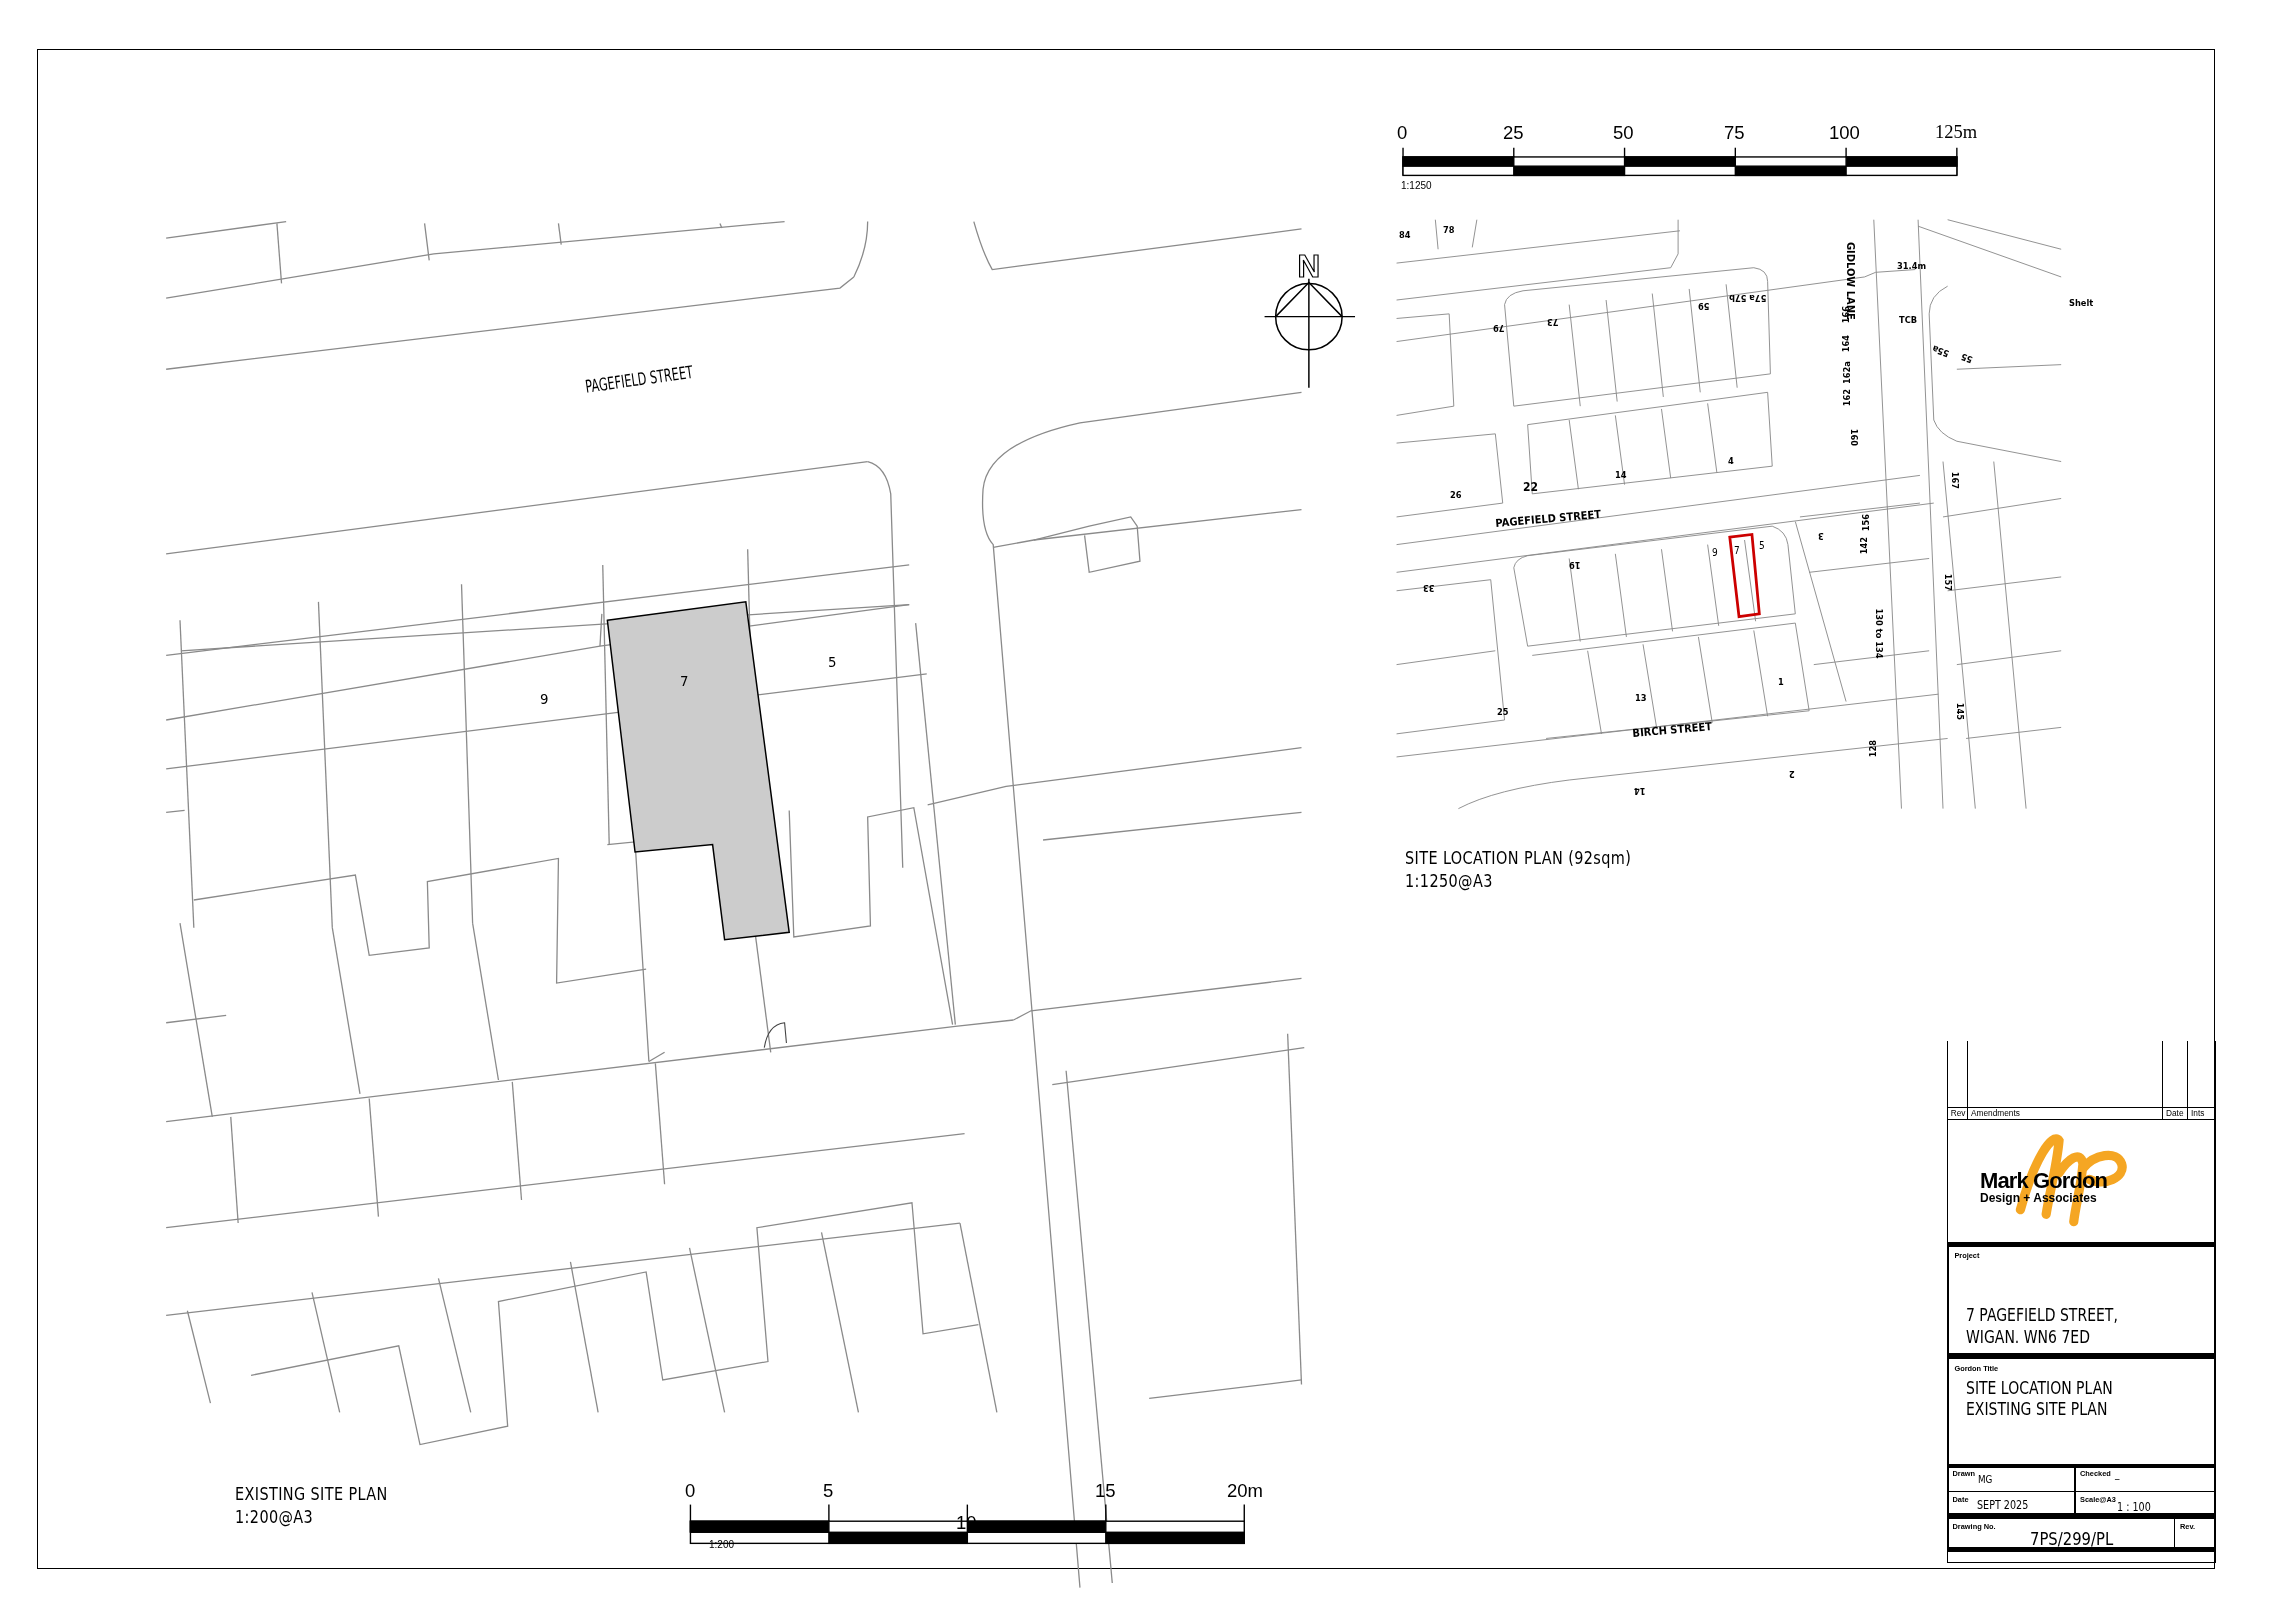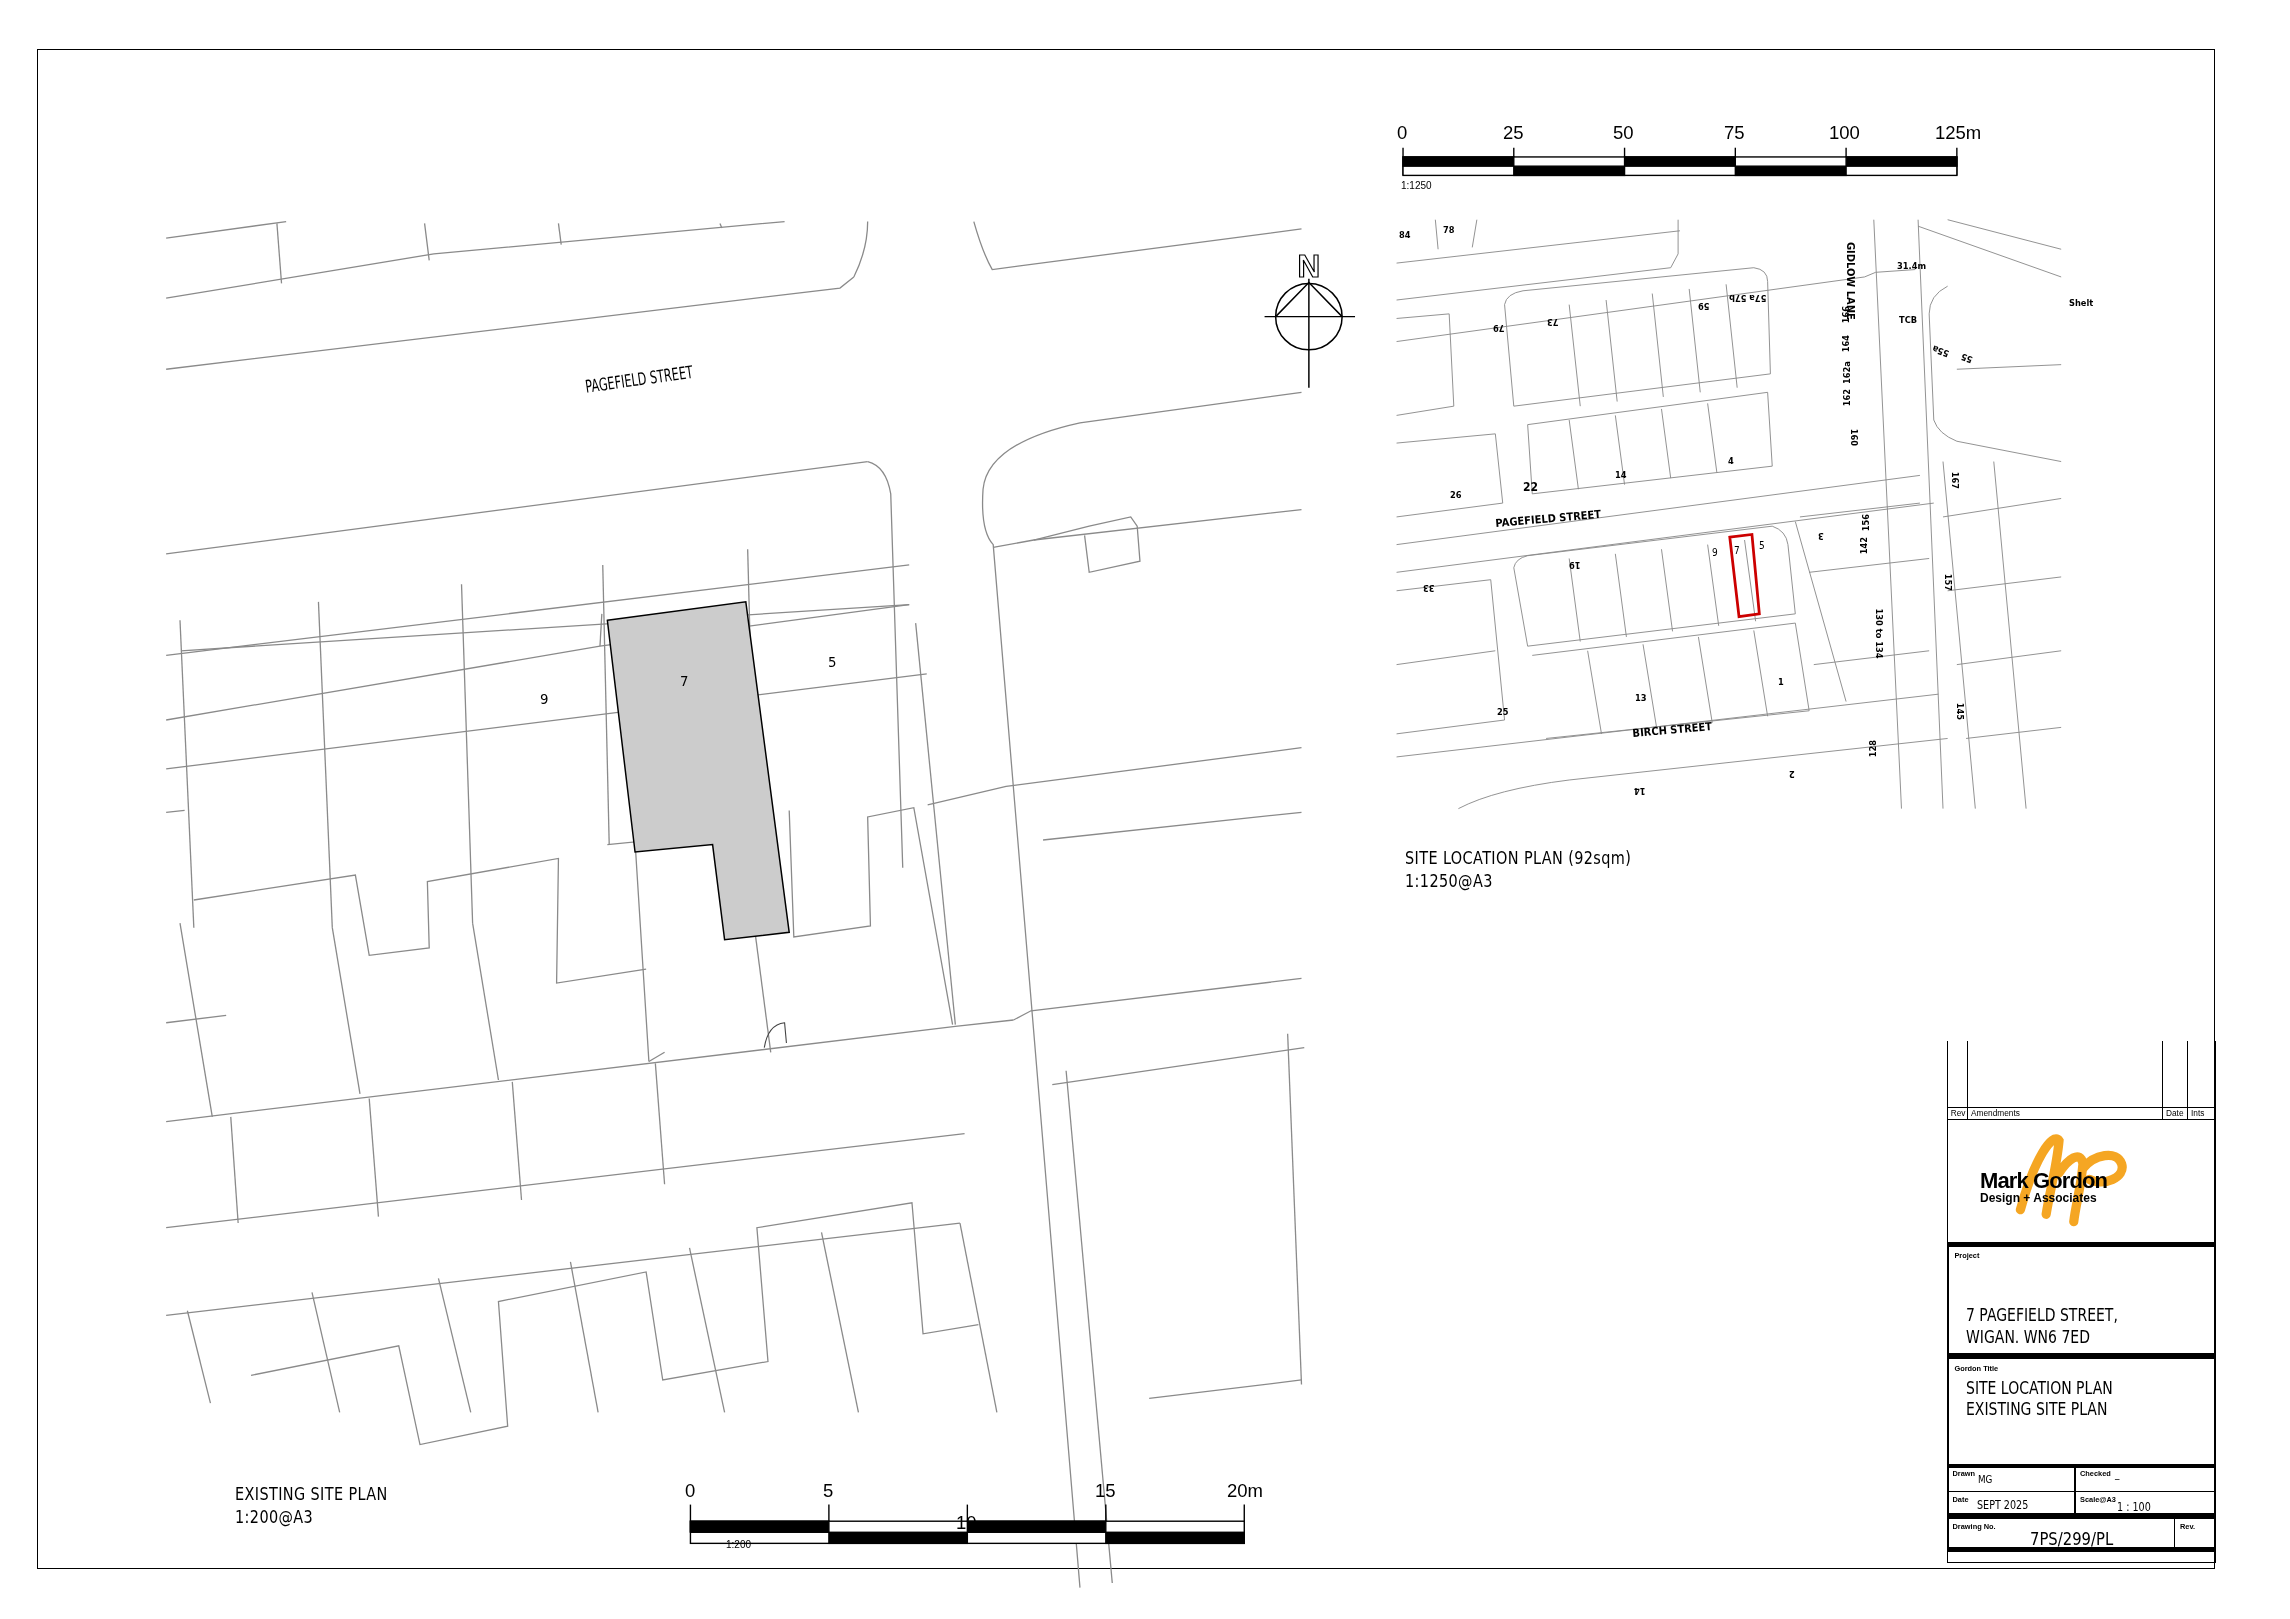--- a/index.html
+++ b/index.html
@@ -193,28 +193,28 @@
 <div class="cad" style="left:828px;top:653px;font-size:14.8px;">5</div>
 
 <div class="caption" style="left:235px;top:1483px;">EXISTING SITE PLAN</div>
 <div class="caption" style="left:235px;top:1506px;">1:200@A3</div>
 
 <div class="cad" style="left:685px;top:1480px;font-size:18.5px;font-family:'Liberation Sans',sans-serif;">0</div>
 <div class="cad" style="left:823px;top:1480px;font-size:18.5px;font-family:'Liberation Sans',sans-serif;">5</div>
 <div class="cad" style="left:956px;top:1512px;font-size:18.5px;font-family:'Liberation Sans',sans-serif;">10</div>
 <div class="cad" style="left:1095px;top:1480px;font-size:18.5px;font-family:'Liberation Sans',sans-serif;">15</div>
 <div class="cad" style="left:1227px;top:1480px;font-size:18.5px;font-family:'Liberation Sans',sans-serif;">20m</div>
-<div class="cad" style="left:726px;top:1539px;font-size:10px;font-family:'Liberation Sans',sans-serif;">1:200</div>
+<div class="cad" style="left:709px;top:1539px;font-size:10px;font-family:'Liberation Sans',sans-serif;">1:200</div>
 
 <div class="cad" style="left:1397px;top:122px;font-size:18.5px;font-family:'Liberation Sans',sans-serif;">0</div>
 <div class="cad" style="left:1503px;top:122px;font-size:18.5px;font-family:'Liberation Sans',sans-serif;">25</div>
 <div class="cad" style="left:1613px;top:122px;font-size:18.5px;font-family:'Liberation Sans',sans-serif;">50</div>
 <div class="cad" style="left:1724px;top:122px;font-size:18.5px;font-family:'Liberation Sans',sans-serif;">75</div>
 <div class="cad" style="left:1829px;top:122px;font-size:18.5px;font-family:'Liberation Sans',sans-serif;">100</div>
-<div class="cad" style="left:1935px;top:122px;font-size:18.5px;font-family:Liberation Sans, sans-serif;">125m</div>
+<div class="cad" style="left:1935px;top:122px;font-size:18.5px;font-family:Liberation Serif, serif;">125m</div>
 <div class="cad" style="left:1401px;top:180px;font-size:10px;font-family:'Liberation Sans',sans-serif;">1:1250</div>
 
 <div class="cad" style="left:1399px;top:229px;font-size:9.2px;font-weight:bold;">84</div>
 <div class="cad" style="left:1443px;top:224px;font-size:9.2px;font-weight:bold;">78</div>
 <div class="cad" style="left:1493px;top:323px;font-size:9.2px;font-weight:bold;transform:rotate(180deg);">79</div>
 <div class="cad" style="left:1547px;top:317px;font-size:9.2px;font-weight:bold;transform:rotate(180deg);">73</div>
 <div class="cad" style="left:1698px;top:301px;font-size:9.2px;font-weight:bold;transform:rotate(180deg);">59</div>
 <div class="cad" style="left:1729px;top:293px;font-size:9.2px;font-weight:bold;transform:rotate(180deg);">57a 57b</div>
 <div class="cad" style="left:1837px;top:309px;font-size:9.2px;font-weight:bold;transform:rotate(-90deg);">166</div>
 <div class="cad" style="left:1837px;top:338px;font-size:9.2px;font-weight:bold;transform:rotate(-90deg);">164</div>

